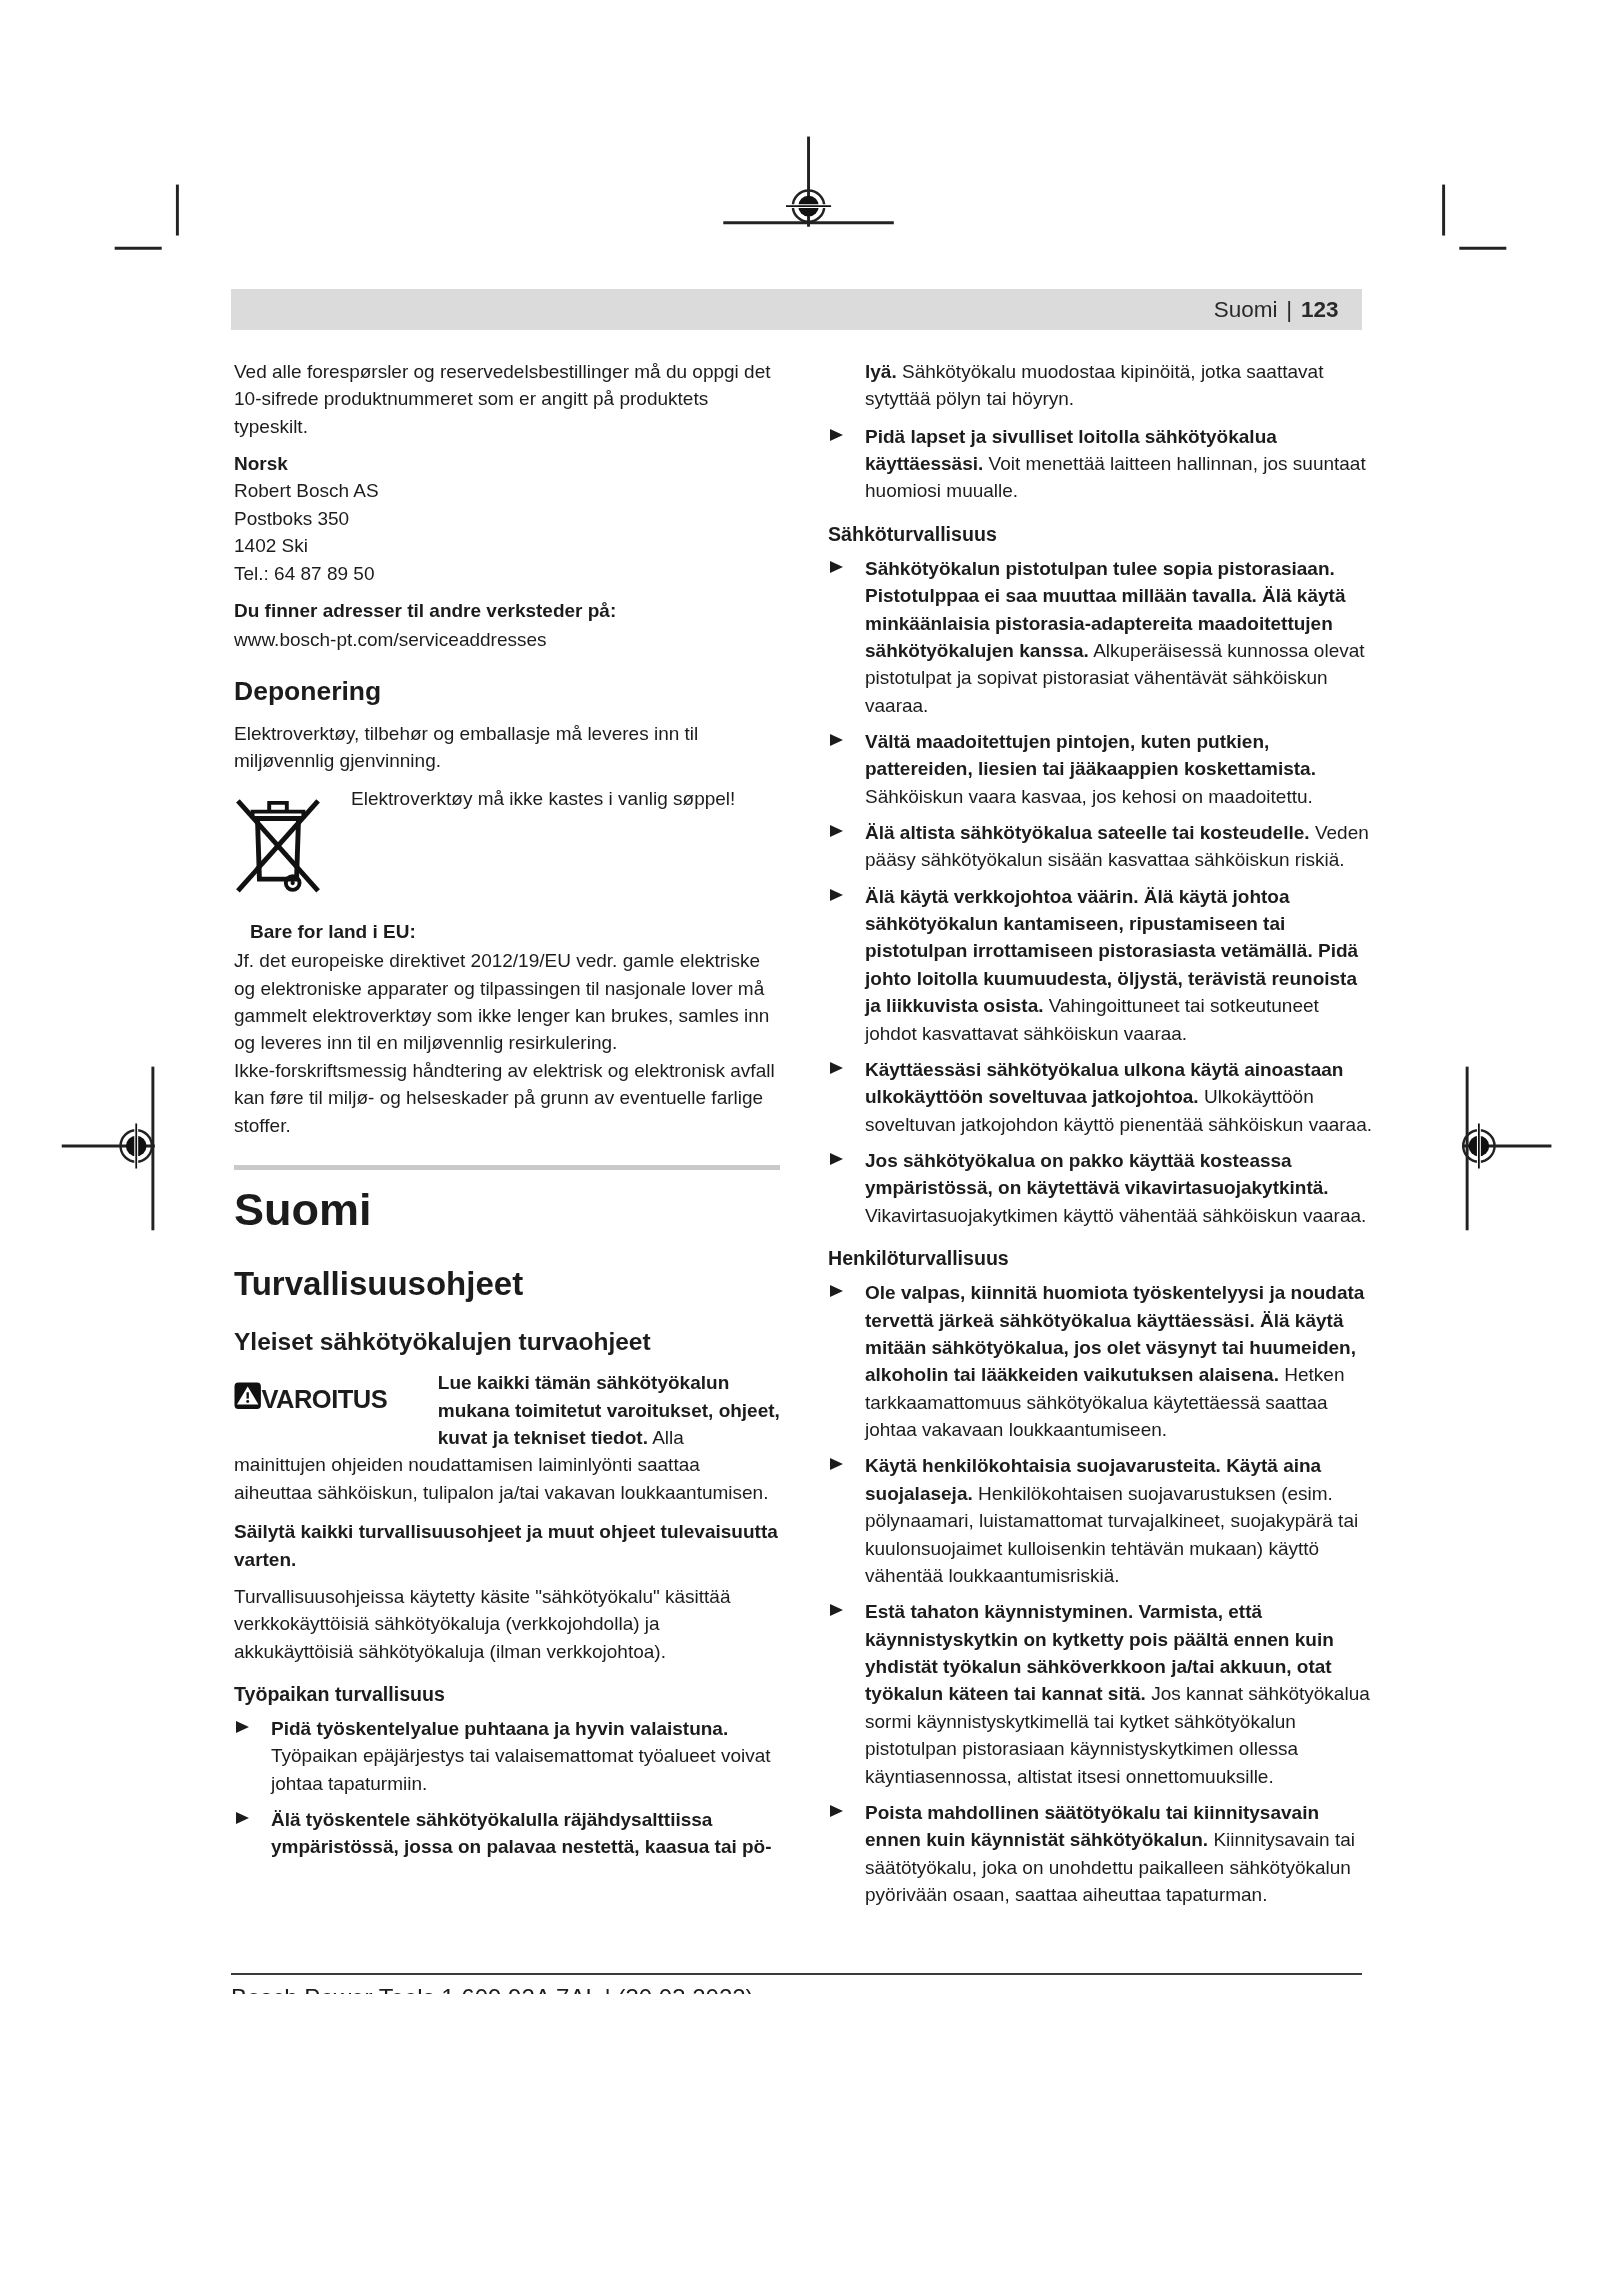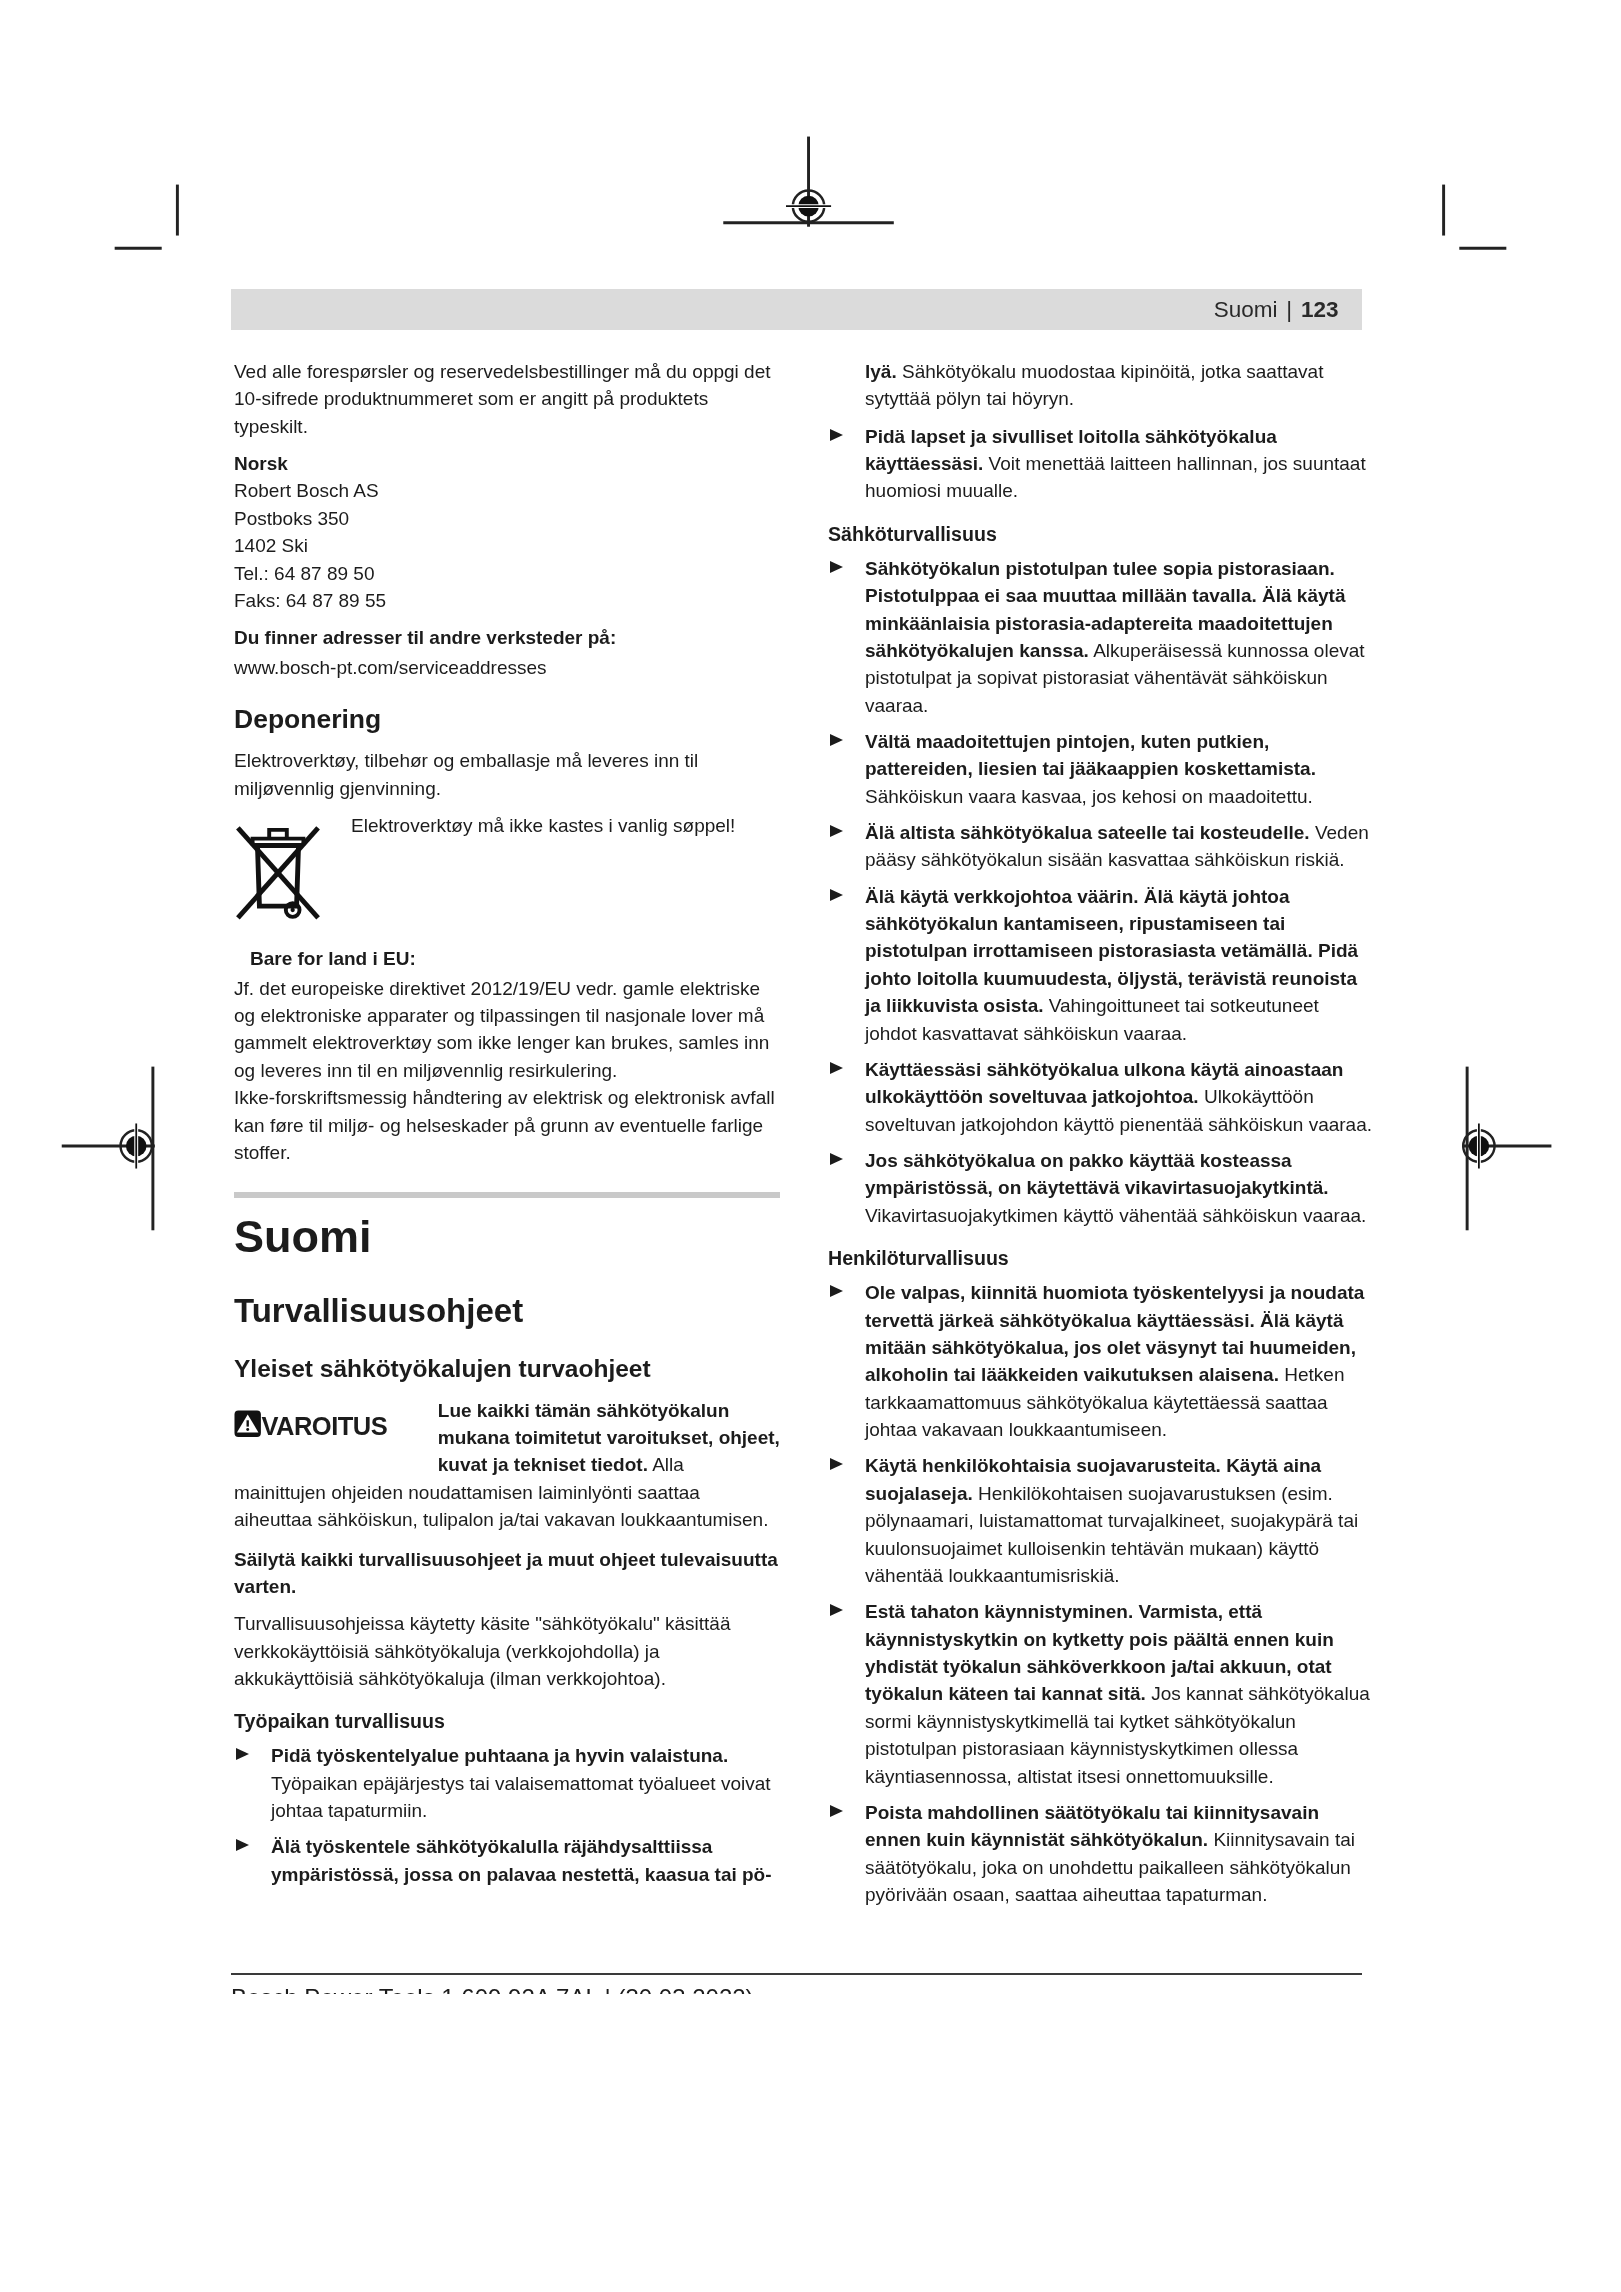--- a/index.html
+++ b/index.html
@@ -114,21 +114,20 @@
 
   <div class="col col-left">
     <p class="para">Ved alle forespørsler og reservedelsbestillinger må du oppgi det 10-sifrede produktnummeret som er angitt på produktets typeskilt.</p>
 
     <div class="addr-block">
       <div class="bold">Norsk</div>
       <div class="addr-line">Robert Bosch AS</div>
       <div class="addr-line">Postboks 350</div>
       <div class="addr-line">1402 Ski</div>
       <div class="addr-line">Tel.: 64 87 89 50</div>
-      <div class="addr-line">Faks: 64 87 89 55</div>
     </div>
 
     <p class="bold-head">Du finner adresser til andre verksteder på:</p>
     <p class="url-line">www.bosch-pt.com/serviceaddresses</p>
 
     <h2 class="section-title">Deponering</h2>
     <p class="para">Elektroverktøy, tilbehør og emballasje må leveres inn til miljøvennlig gjenvinning.</p>
 
     <div class="weee-row">
       <span class="weee-icon-wrap">

